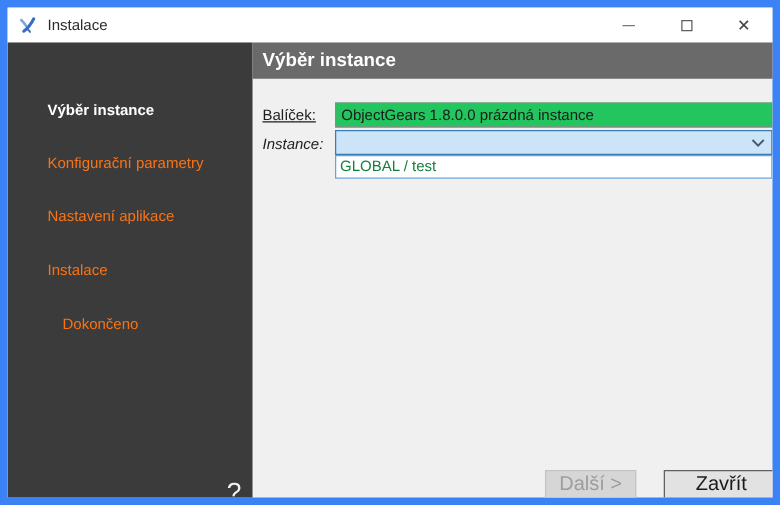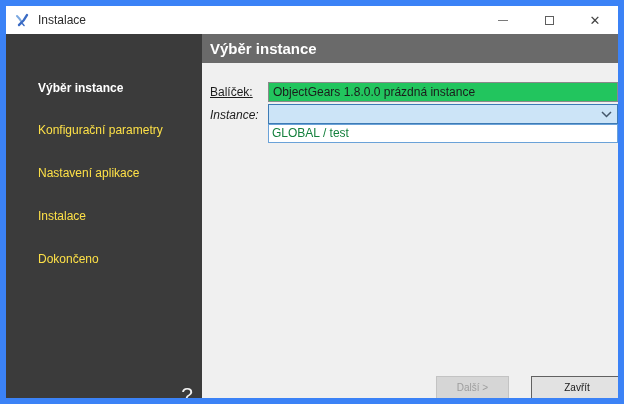--- a/index.html
+++ b/index.html
@@ -26,29 +26,29 @@
   .glyph-min{ width:10px; height:1px; background:#7a7a7a; }
   .glyph-max{ width:9px; height:9px; border:1px solid #5e5e5e; background:transparent; }
   .glyph-close{ font-size:13px; color:#444; line-height:1; }
 
   
   .sidebar{
     position:absolute; left:0; top:28px; width:196px; height:376px;
     background:#3b3b3b;
   }
   .side-item{
-    position:absolute; left:32px; font-size:12px; color:#fde047;
+    position:absolute; left:32px; font-size:12px; color:#f97316;
     white-space:nowrap; cursor:default;
   }
   .side-item.active{ color:#ffffff; font-weight:bold; }
   .side-item:nth-of-type(1){ top:47px; }
   .side-item:nth-of-type(2){ top:89px; }
   .side-item:nth-of-type(3){ top:132px; }
   .side-item:nth-of-type(4){ top:175px; }
-  .side-item:nth-of-type(5){ top:218px; }
+  .side-item:nth-of-type(5){ top:218px;margin-left:12px; }
   .help-mark{
     position:absolute; right:9px; bottom:3px; font-size:21px; color:#f2f2f2;
   }
 
   
   .header-band{
     position:absolute; left:196px; top:28px; width:428px; height:29px;
     background:#6a6a6a; color:#ffffff; font-size:15px; font-weight:bold;
     display:flex; align-items:center; padding-left:8px;
   }
@@ -80,21 +80,21 @@
     position:absolute; left:66px; top:61px; width:350px;
     background:#ffffff; border:1px solid #6aa2d8;
   }
   .list-option{
     height:17px; line-height:17px; padding-left:3px;
     font-size:12px; color:#15803d; cursor:default; white-space:nowrap; overflow:hidden;
   }
 
   
   .btn{
-    position:absolute; top:313px; height:23px; font-size:10px;
+    position:absolute; top:313px; height:23px; font-size:16px;
     display:flex; align-items:center; justify-content:center; cursor:default;
   }
   .btn-next{
     left:234px; width:73px; background:#d6d6d6; border:1px solid #c3c3c3; color:#9d9d9d;
   }
   .btn-close{
     left:329px; width:92px; background:#e2e2e2; border:1px solid #616161; color:#1a1a1a;
   }
 </style>
 </head>

